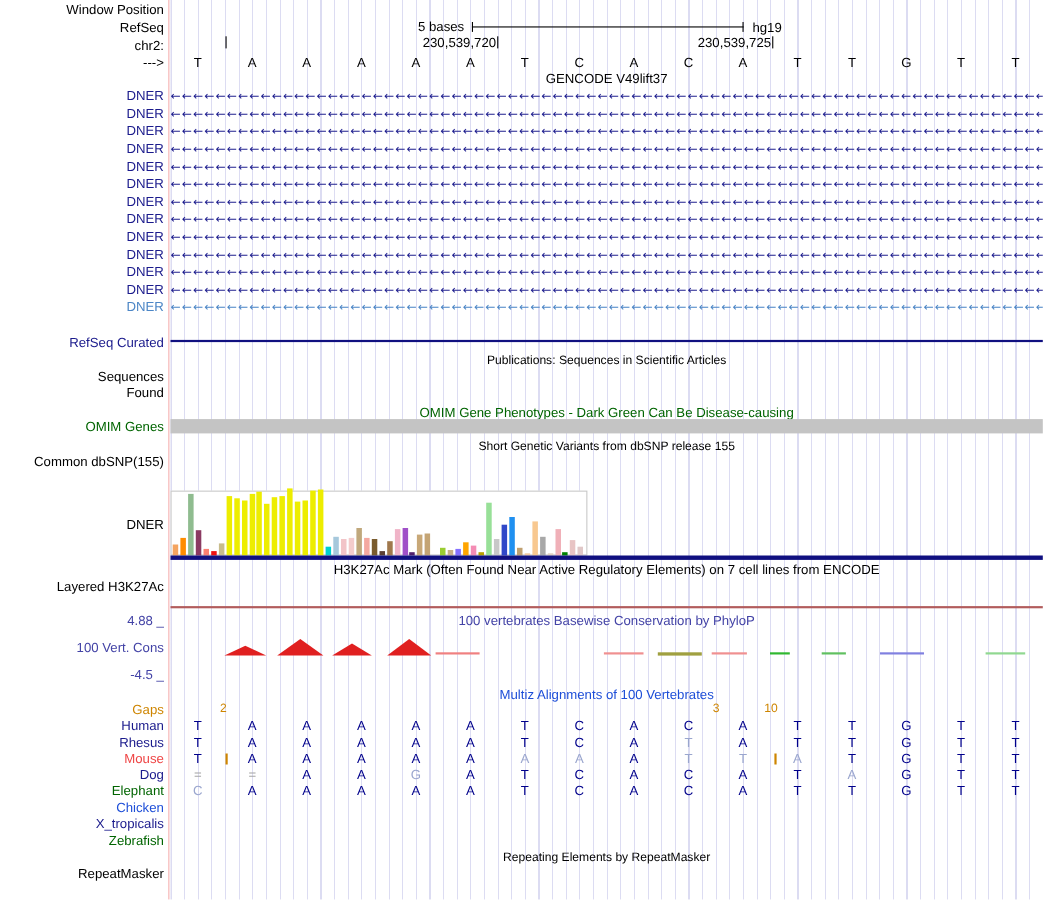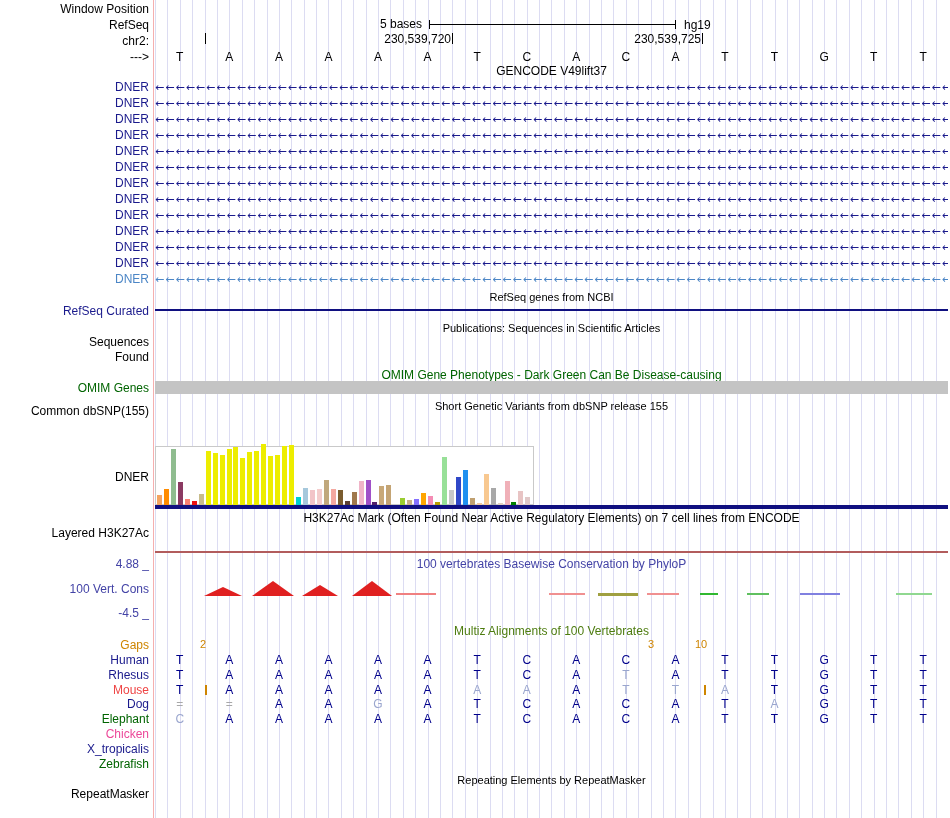--- a/index.html
+++ b/index.html
@@ -100,34 +100,33 @@
       <div class="lbl" style="top: 224px; color: rgb(26, 26, 140);">DNER</div>
       <div class="generow" style="top: 224px; color: rgb(26, 26, 140);">←←←←←←←←←←←←←←←←←←←←←←←←←←←←←←←←←←←←←←←←←←←←←←←←←←←←←←←←←←←←←←←←←←←←←←←←←←←←←←←←←←←←←←←←←←←←←←←←←←←←</div>
       <div class="lbl" style="top: 240px; color: rgb(26, 26, 140);">DNER</div>
       <div class="generow" style="top: 240px; color: rgb(26, 26, 140);">←←←←←←←←←←←←←←←←←←←←←←←←←←←←←←←←←←←←←←←←←←←←←←←←←←←←←←←←←←←←←←←←←←←←←←←←←←←←←←←←←←←←←←←←←←←←←←←←←←←←</div>
       <div class="lbl" style="top: 256px; color: rgb(26, 26, 140);">DNER</div>
       <div class="generow" style="top: 256px; color: rgb(26, 26, 140);">←←←←←←←←←←←←←←←←←←←←←←←←←←←←←←←←←←←←←←←←←←←←←←←←←←←←←←←←←←←←←←←←←←←←←←←←←←←←←←←←←←←←←←←←←←←←←←←←←←←←</div>
       <div class="lbl" style="top: 272px; color: rgb(76, 134, 198);">DNER</div>
       <div class="generow" style="top: 272px; color: rgb(76, 134, 198);">←←←←←←←←←←←←←←←←←←←←←←←←←←←←←←←←←←←←←←←←←←←←←←←←←←←←←←←←←←←←←←←←←←←←←←←←←←←←←←←←←←←←←←←←←←←←←←←←←←←←</div>
     </div>
 
-  <div class="title small" style="top:290px">RefSeq genes from NCBI</div>
   <div class="lbl c-navy" style="top:304px">RefSeq Curated</div>
   <div class="hline" style="top:309px;height:2px;background:#101080"></div>
 
   <div class="title small" style="top:321px">Publications: Sequences in Scientific Articles</div>
   <div class="lbl" style="top:335px">Sequences</div>
   <div class="lbl" style="top:350px">Found</div>
 
   <div class="title c-green" style="top:368px">OMIM Gene Phenotypes - Dark Green Can Be Disease-causing</div>
   <div class="lbl c-green" style="top:381px">OMIM Genes</div>
   <div class="hline" style="top:381px;height:13px;background:#c4c4c4"></div>
 
   <div class="title small" style="top:399px">Short Genetic Variants from dbSNP release 155</div>
-  <div class="lbl" style="top:404px">Common dbSNP(155)</div>
+  <div class="lbl" style="top:413px">Common dbSNP(155)</div>
 
   <div class="lbl" style="top:470px">DNER</div>
   <div class="gtexbox"></div>
   <div id="gtex-bars">
       <div class="bar" style="left: 157px; top: 495px; height: 10px; background: rgb(244, 164, 96);"></div>
       <div class="bar" style="left: 163.95px; top: 489px; height: 16px; background: rgb(255, 140, 0);"></div>
       <div class="bar" style="left: 170.9px; top: 449px; height: 56px; background: rgb(143, 188, 143);"></div>
       <div class="bar" style="left: 177.85px; top: 482px; height: 23px; background: rgb(139, 58, 98);"></div>
       <div class="bar" style="left: 184.8px; top: 499px; height: 6px; background: rgb(250, 128, 114);"></div>
       <div class="bar" style="left: 191.75px; top: 501px; height: 4px; background: rgb(238, 16, 16);"></div>
@@ -197,21 +196,21 @@
       <div class="dash" style="left: 396px; top: 593px; width: 40px; height: 2px; background: rgb(240, 128, 128);"></div>
       <div class="dash" style="left: 549px; top: 593px; width: 36px; height: 2px; background: rgb(240, 144, 144);"></div>
       <div class="dash" style="left: 598px; top: 593px; width: 40px; height: 3px; background: rgb(160, 160, 64);"></div>
       <div class="dash" style="left: 647px; top: 593px; width: 32px; height: 2px; background: rgb(240, 144, 144);"></div>
       <div class="dash" style="left: 700px; top: 593px; width: 18px; height: 2px; background: rgb(48, 184, 48);"></div>
       <div class="dash" style="left: 747px; top: 593px; width: 22px; height: 2px; background: rgb(96, 192, 96);"></div>
       <div class="dash" style="left: 800px; top: 593px; width: 40px; height: 2px; background: rgb(128, 128, 224);"></div>
       <div class="dash" style="left: 896px; top: 593px; width: 36px; height: 2px; background: rgb(144, 216, 144);"></div>
     </div>
 
-  <div class="title" style="top:624px;color:#4d7c0f">Multiz Alignments of 100 Vertebrates</div>
+  <div class="title" style="top:624px;color:#1d4ed8">Multiz Alignments of 100 Vertebrates</div>
   <div class="lbl c-orange" style="top:638px">Gaps</div>
   <div id="multiz-rows">
       <div class="gapnum" style="left: 203px; top: 638px;">2</div>
       <div class="gapnum" style="left: 651px; top: 638px;">3</div>
       <div class="gapnum" style="left: 701px; top: 638px;">10</div>
       <div class="lbl" style="top: 653px; color: rgb(26, 26, 140);">Human</div>
       <div class="base" style="left: 179.781px; top: 653px; color: rgb(0, 0, 139);">T</div>
       <div class="base" style="left: 229.344px; top: 653px; color: rgb(0, 0, 139);">A</div>
       <div class="base" style="left: 278.906px; top: 653px; color: rgb(0, 0, 139);">A</div>
       <div class="base" style="left: 328.469px; top: 653px; color: rgb(0, 0, 139);">A</div>
@@ -288,21 +287,21 @@
       <div class="base" style="left: 477.156px; top: 712.2px; color: rgb(0, 0, 139);">T</div>
       <div class="base" style="left: 526.719px; top: 712.2px; color: rgb(0, 0, 139);">C</div>
       <div class="base" style="left: 576.281px; top: 712.2px; color: rgb(0, 0, 139);">A</div>
       <div class="base" style="left: 625.844px; top: 712.2px; color: rgb(0, 0, 139);">C</div>
       <div class="base" style="left: 675.406px; top: 712.2px; color: rgb(0, 0, 139);">A</div>
       <div class="base" style="left: 724.969px; top: 712.2px; color: rgb(0, 0, 139);">T</div>
       <div class="base" style="left: 774.531px; top: 712.2px; color: rgb(0, 0, 139);">T</div>
       <div class="base" style="left: 824.094px; top: 712.2px; color: rgb(0, 0, 139);">G</div>
       <div class="base" style="left: 873.656px; top: 712.2px; color: rgb(0, 0, 139);">T</div>
       <div class="base" style="left: 923.219px; top: 712.2px; color: rgb(0, 0, 139);">T</div>
-      <div class="lbl" style="top: 727px; color: #ec4899;">Chicken</div>
+      <div class="lbl" style="top: 727px; color: #1d4ed8;">Chicken</div>
       <div class="lbl" style="top: 741.8px; color: rgb(26, 26, 140);">X_tropicalis</div>
       <div class="lbl" style="top: 756.6px; color: rgb(0, 100, 0);">Zebrafish</div>
       <div class="insert" style="left: 205px; top: 684.6px;"></div>
       <div class="insert" style="left: 704px; top: 684.6px;"></div>
     </div>
 
   <div class="title small" style="top:773px">Repeating Elements by RepeatMasker</div>
   <div class="lbl" style="top:787px">RepeatMasker</div>
 </div>
 

